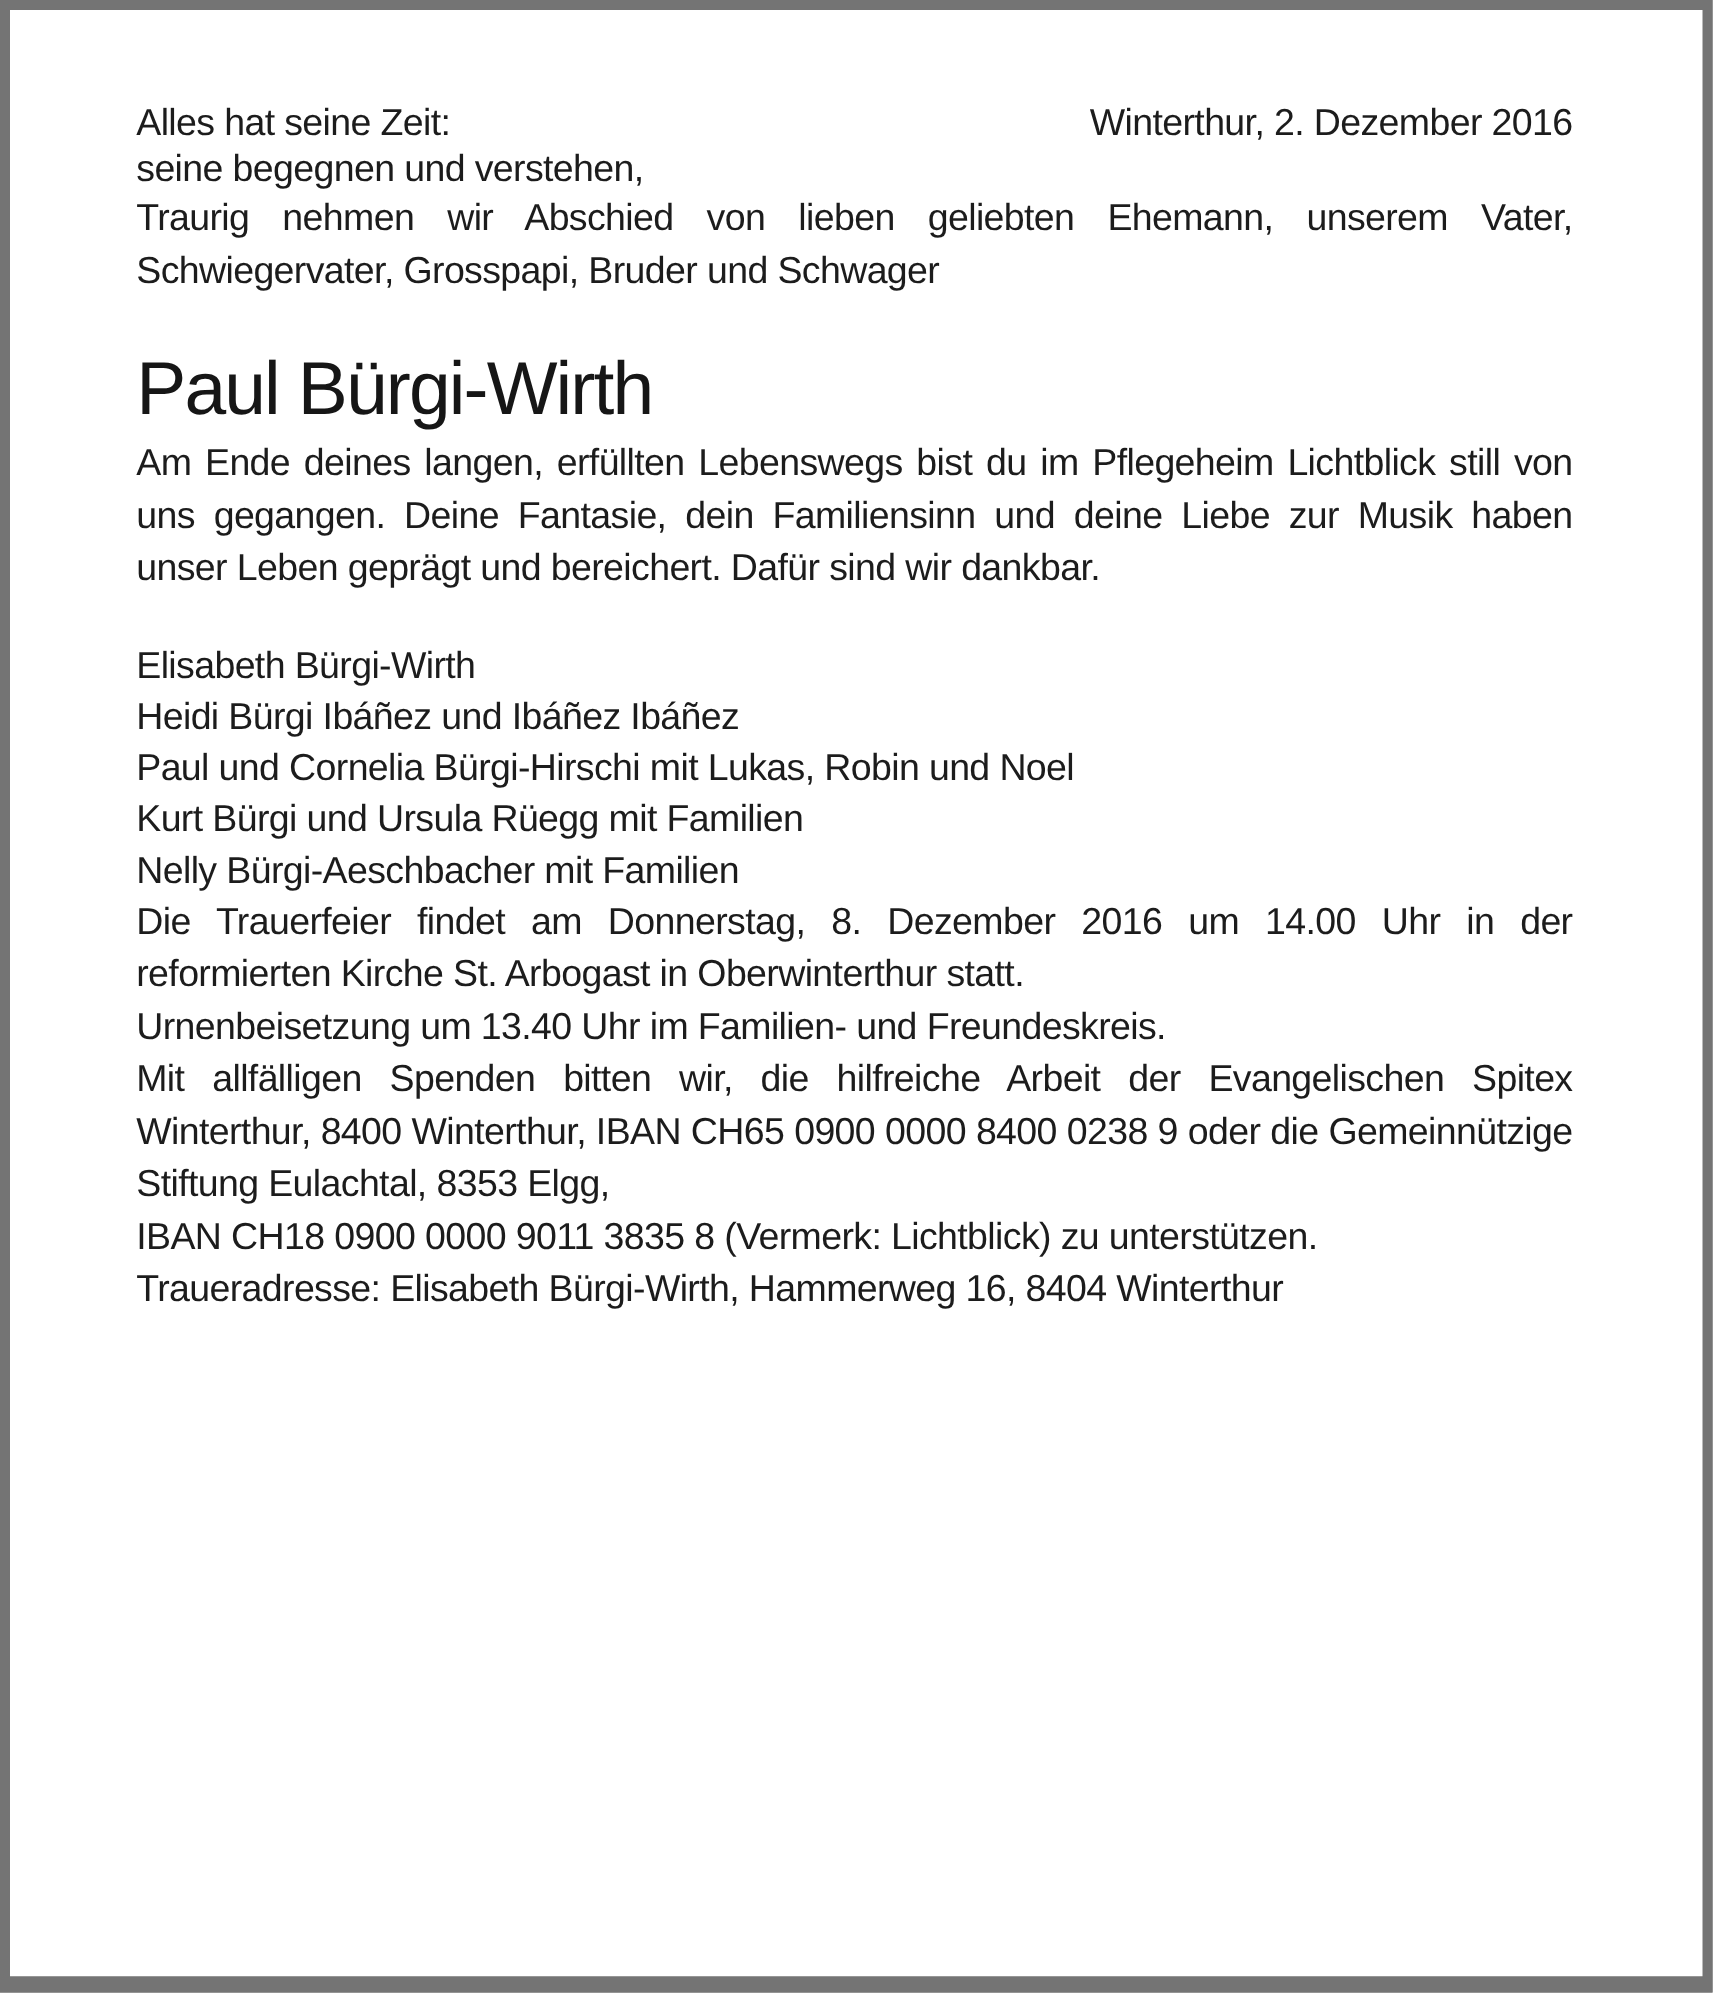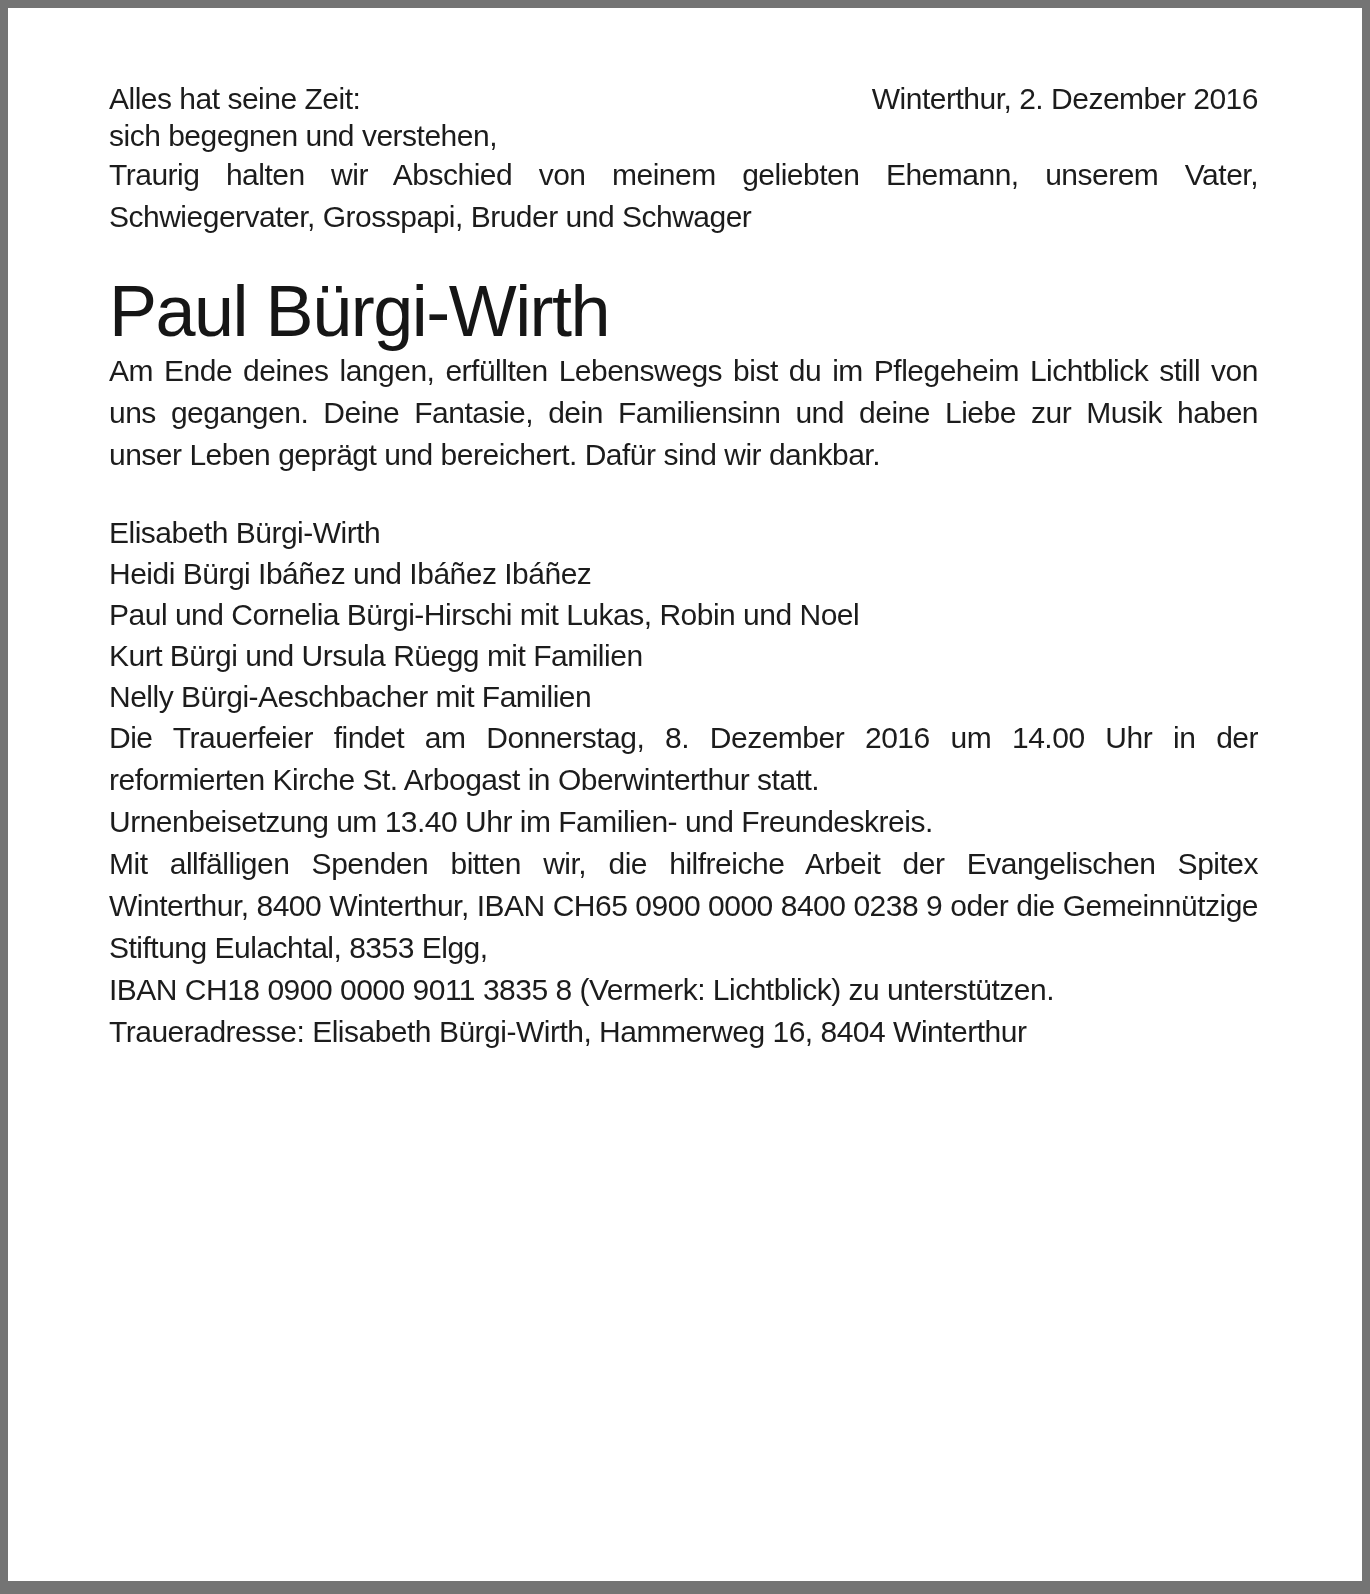--- a/index.html
+++ b/index.html
@@ -39,21 +39,21 @@
     align-items: flex-start;
   }
   .epigraph { line-height: 37px; }
   .dateline  { line-height: 37px; white-space: nowrap; }
   .announcement {
     margin-top: 72px;
     text-align: justify;
   }
   .deceased-name {
     margin: 34px 0 0 0;
-    font-size: 72px;
+    font-size: 60px;
     line-height: 78px;
     font-weight: 300;
     letter-spacing: -1.5px;
     color: #161616;
   }
   .life-dates { margin-top: 5px; }
   .tribute {
     margin-top: 46px;
     text-align: justify;
   }
@@ -72,26 +72,26 @@
 </style>
 </head>
 <body>
 
 <div class="frame">
   <div class="content">
 
     <div class="header-row">
       <div class="epigraph">
         <div>Alles hat seine Zeit:</div>
-        <div>sich begegnen und verstehen,</div>
+        <div>seine begegnen und verstehen,</div>
       </div>
       <div class="dateline">Winterthur, 2. Dezember 2016</div>
     </div>
 
-    <p class="announcement">Traurig halten wir Abschied von meinem geliebten Ehemann, unserem Vater, Schwiegervater, Grosspapi, Bruder und Schwager</p>
+    <p class="announcement">Traurig nehmen wir Abschied von lieben geliebten Ehemann, unserem Vater, Schwiegervater, Grosspapi, Bruder und Schwager</p>
 
     <h1 class="deceased-name">Paul Bürgi-Wirth</h1>
 
     <p class="tribute">Am Ende deines langen, erfüllten Lebenswegs bist du im Pflegeheim Lichtblick still von uns gegangen. Deine Fantasie, dein Familiensinn und deine Liebe zur Musik haben unser Leben geprägt und bereichert. Dafür sind wir dankbar.</p>
 
     <div class="mourners">
       <div>Elisabeth Bürgi-Wirth</div>
       <div>Heidi Bürgi Ibáñez und Ibáñez Ibáñez</div>
       <div>Paul und Cornelia Bürgi-Hirschi mit Lukas, Robin und Noel</div>
       <div>Kurt Bürgi und Ursula Rüegg mit Familien</div>

